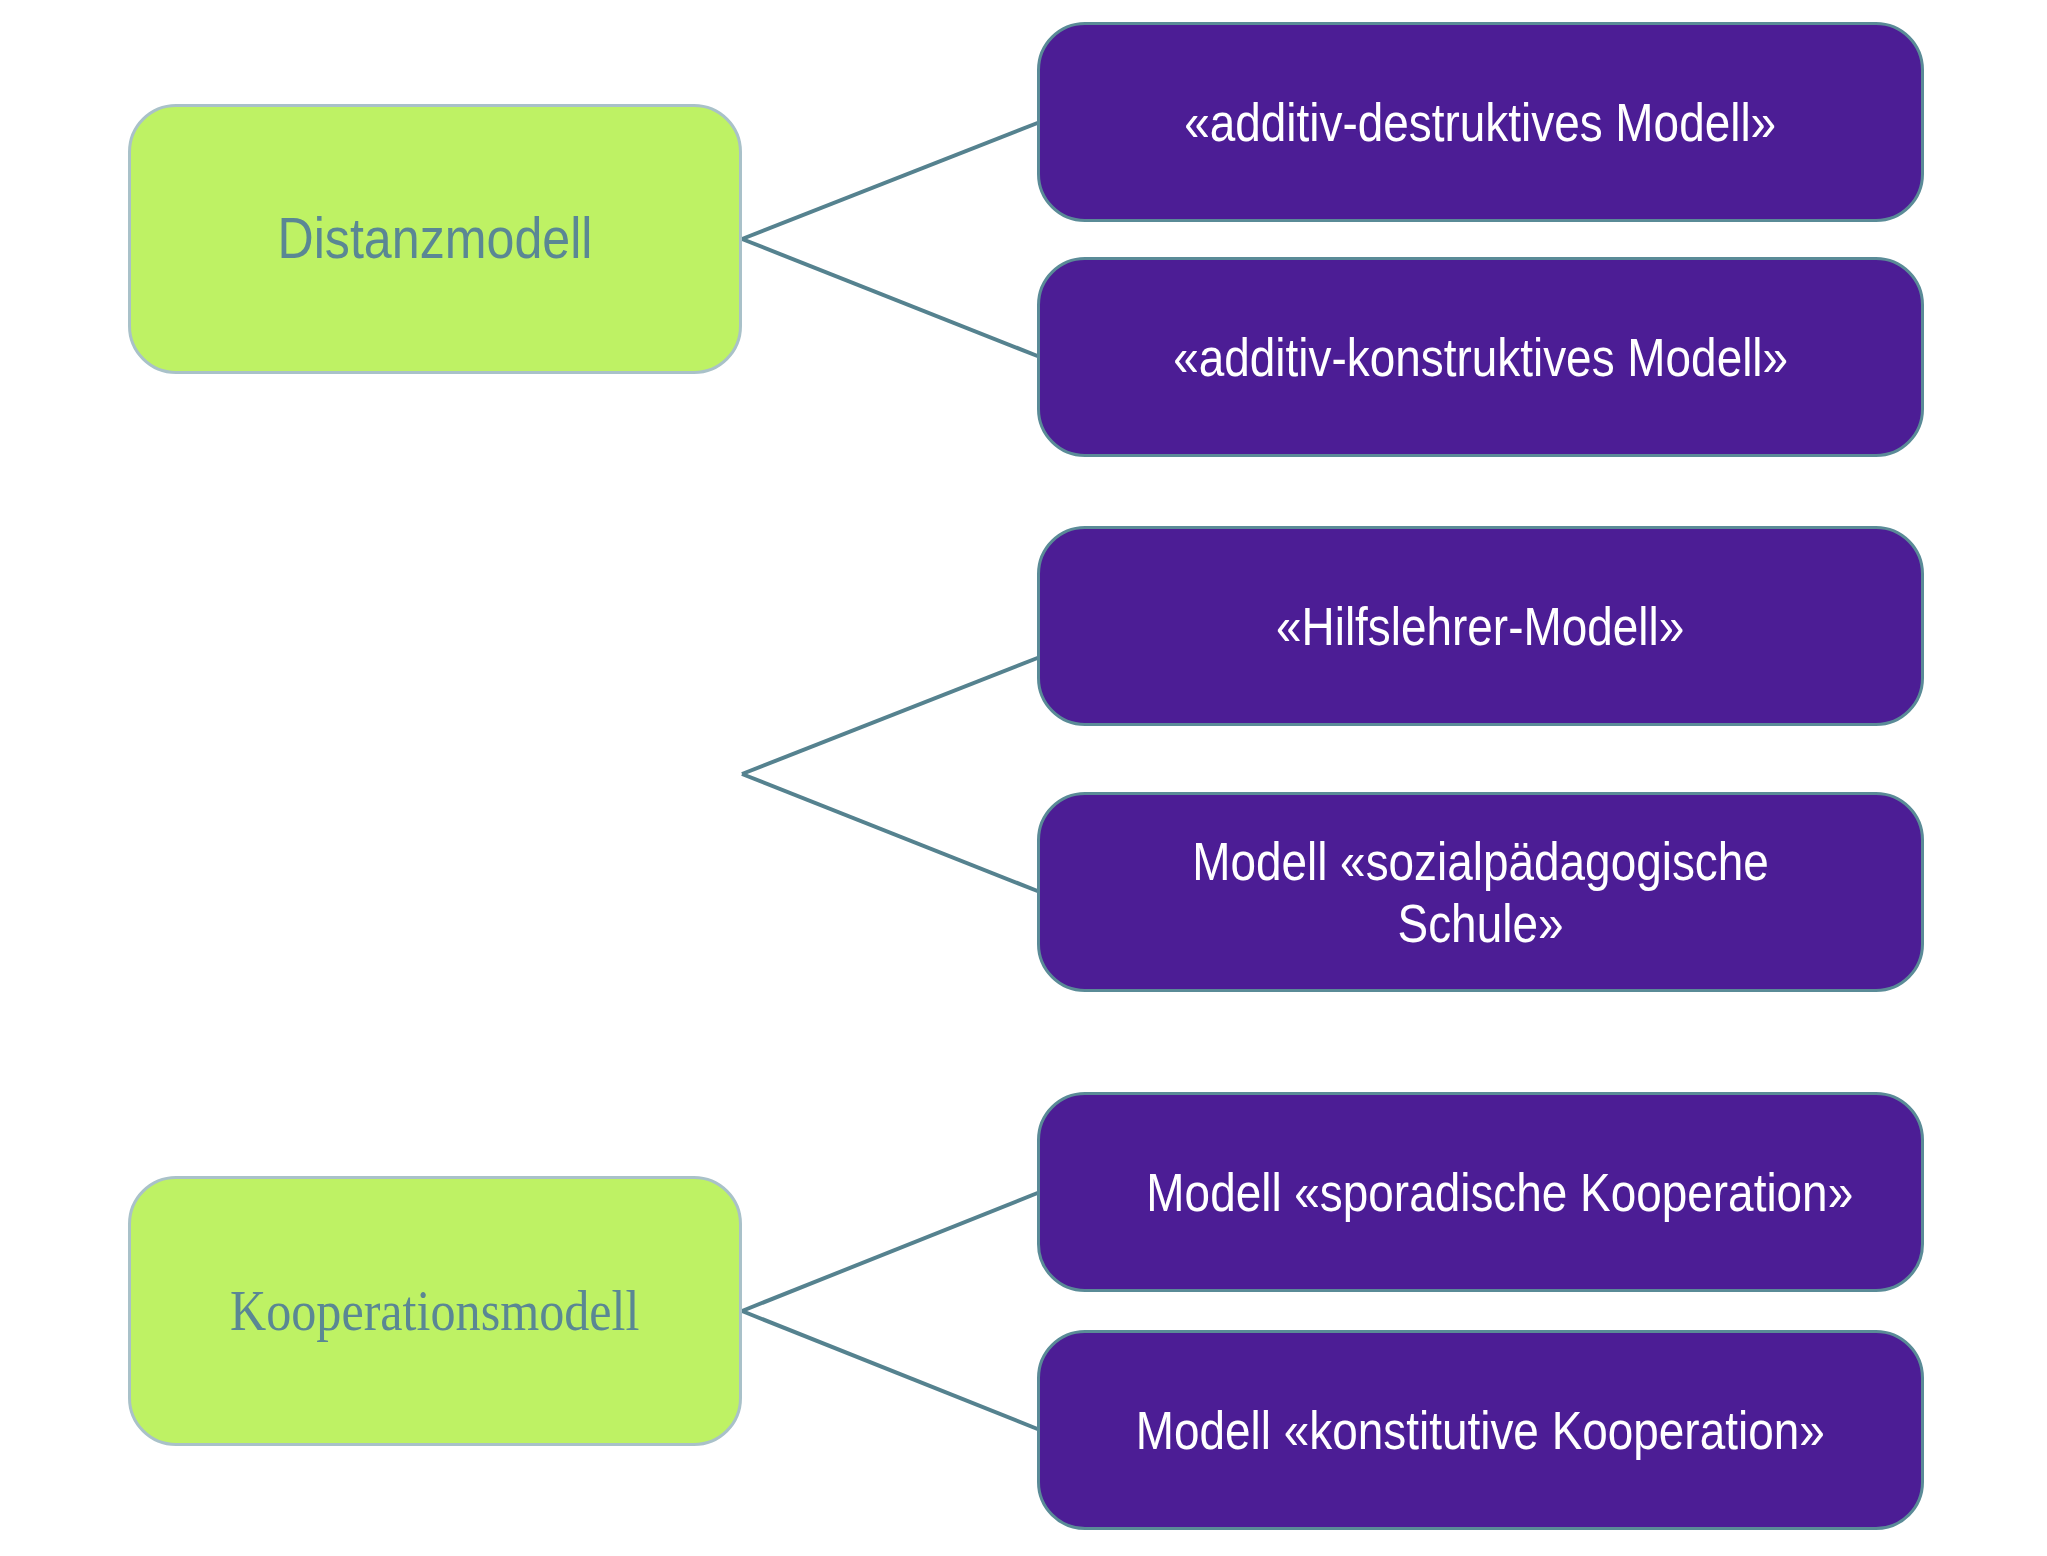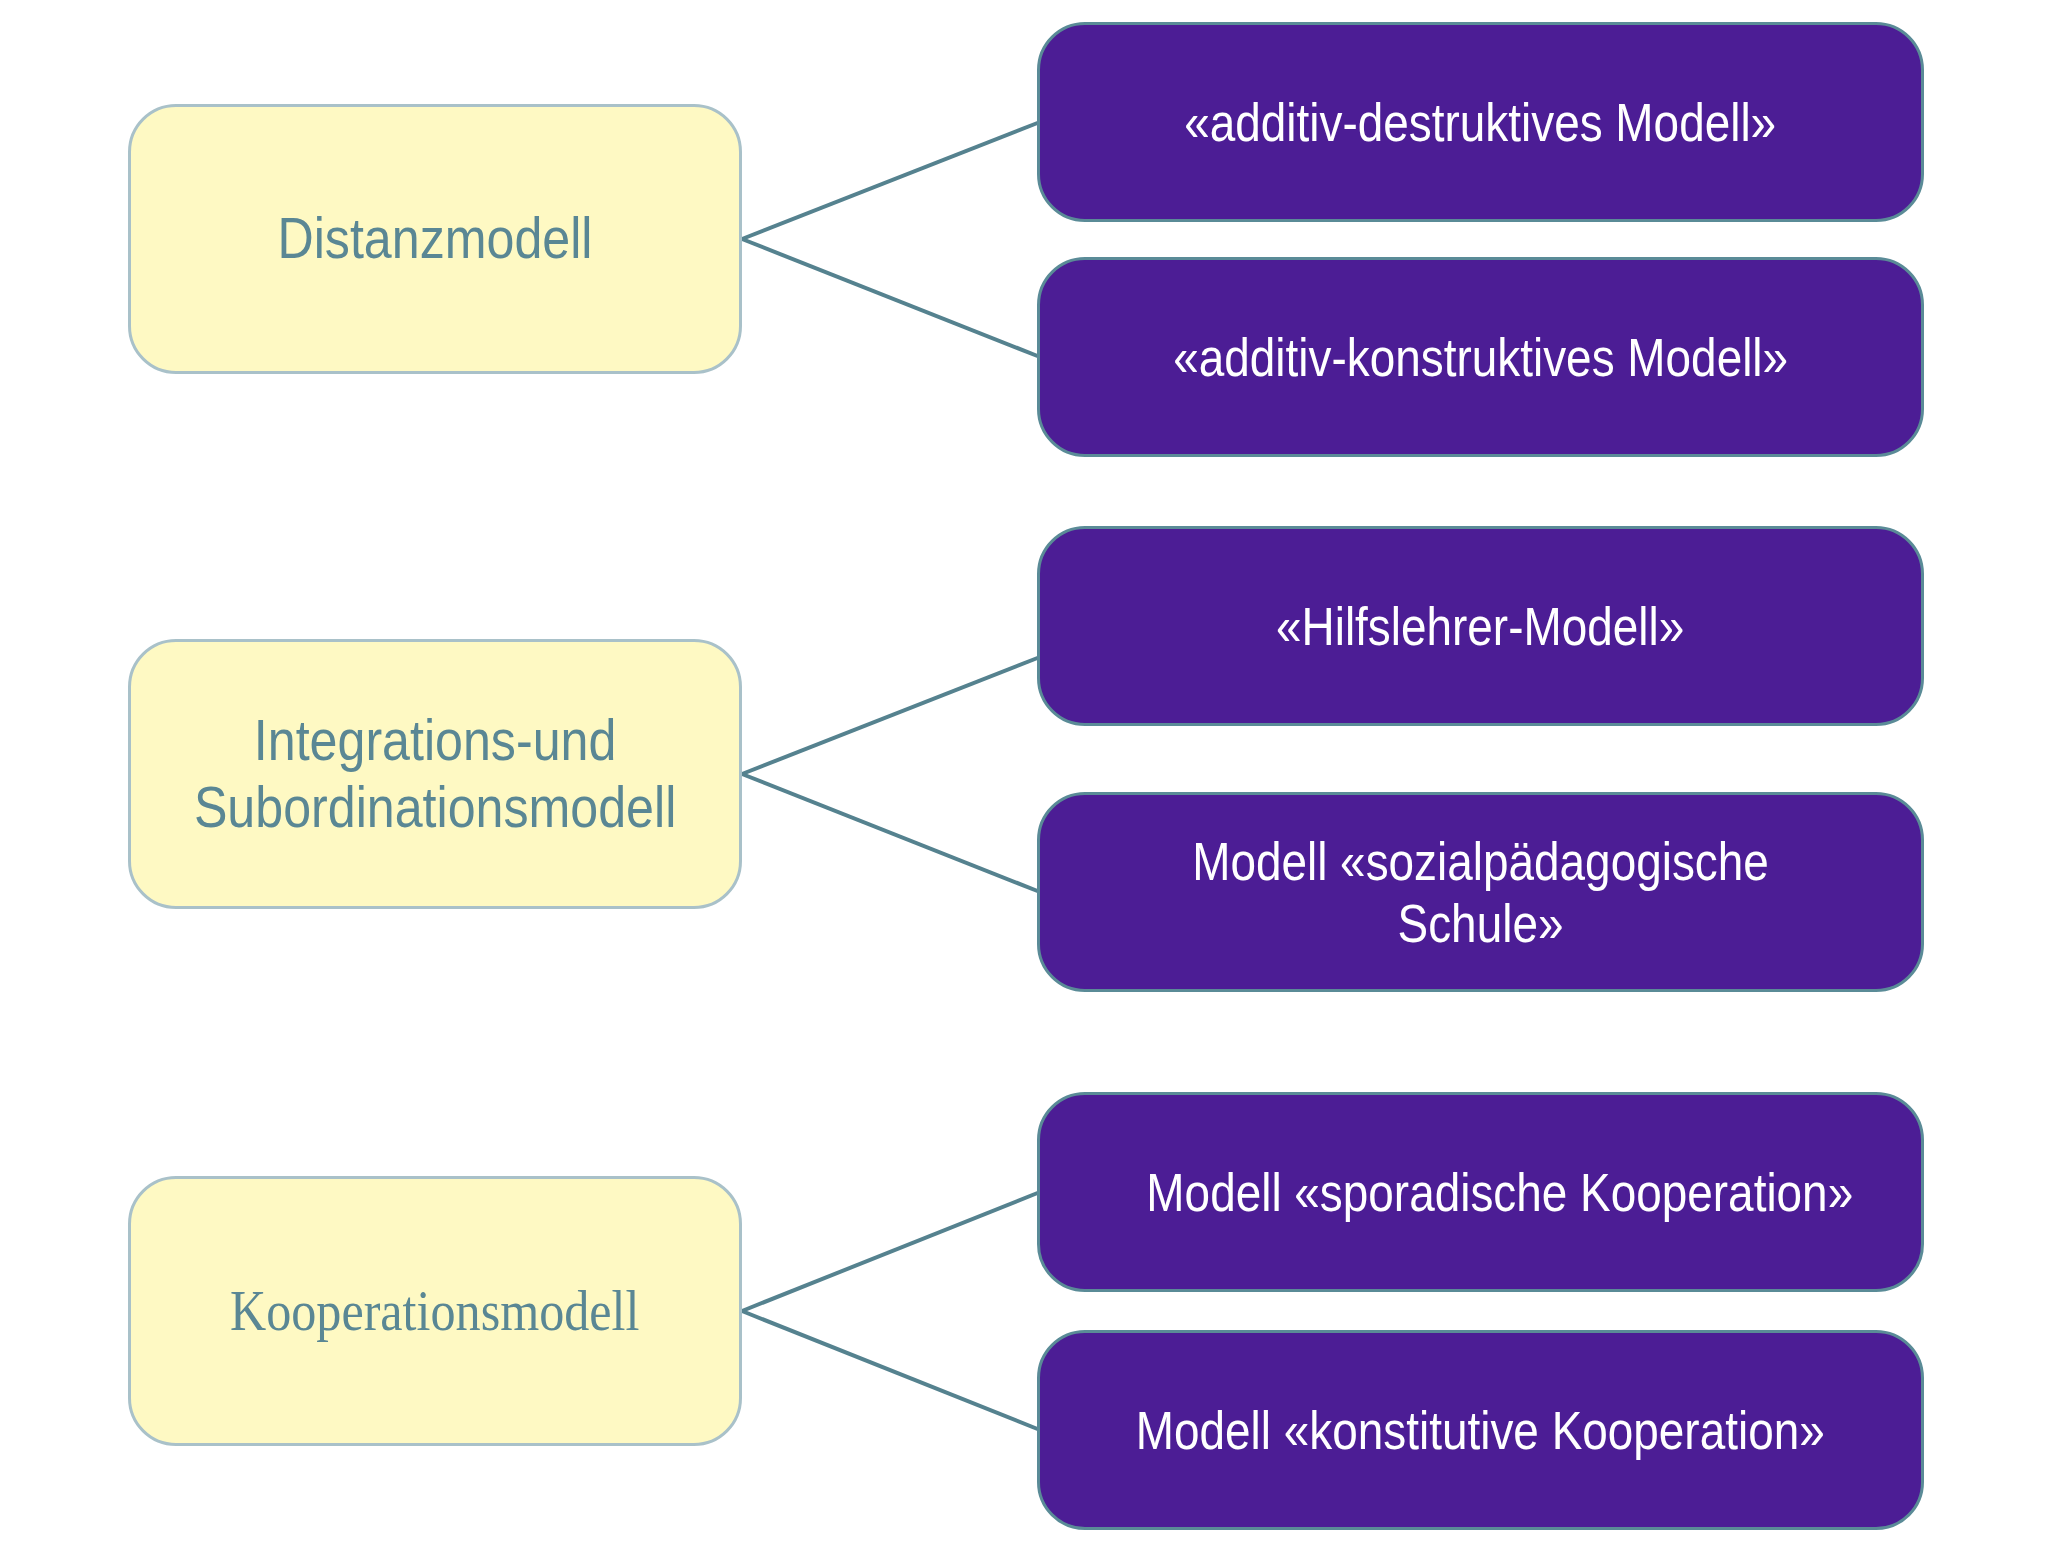--- a/index.html
+++ b/index.html
@@ -27,21 +27,21 @@
     position: absolute;
     display: flex;
     align-items: center;
     justify-content: center;
     box-sizing: border-box;
   }
   .parent {
     left: 128px;
     width: 614px;
     height: 270px;
-    background: #fef9c3;
+    background: #bef264;
     border: 3px solid #a9c1c9;
     border-radius: 48px;
   }
   .child {
     left: 1037px;
     width: 887px;
     height: 200px;
     background: #4c1d95;
     border: 3px solid #5a8b97;
     border-radius: 48px;
@@ -91,24 +91,20 @@
   <div class="box parent g0p">
     <span class="lbl plbl">Distanzmodell</span>
   </div>
   <div class="box child g0c0">
     <span class="lbl clbl">«additiv-destruktives Modell»</span>
   </div>
   <div class="box child g0c1">
     <span class="lbl clbl">«additiv-konstruktives Modell»</span>
   </div>
 
-  <div class="box parent g1p">
-    <span class="lbl plbl">Integrations-und
-Subordinationsmodell</span>
-  </div>
   <div class="box child g1c0">
     <span class="lbl clbl">«Hilfslehrer-Modell»</span>
   </div>
   <div class="box child g1c1">
     <span class="lbl clbl">Modell «sozialpädagogische Schule»</span>
   </div>
 
   <div class="box parent g2p">
     <span class="lbl plbl">Kooperationsmodell</span>
   </div>

